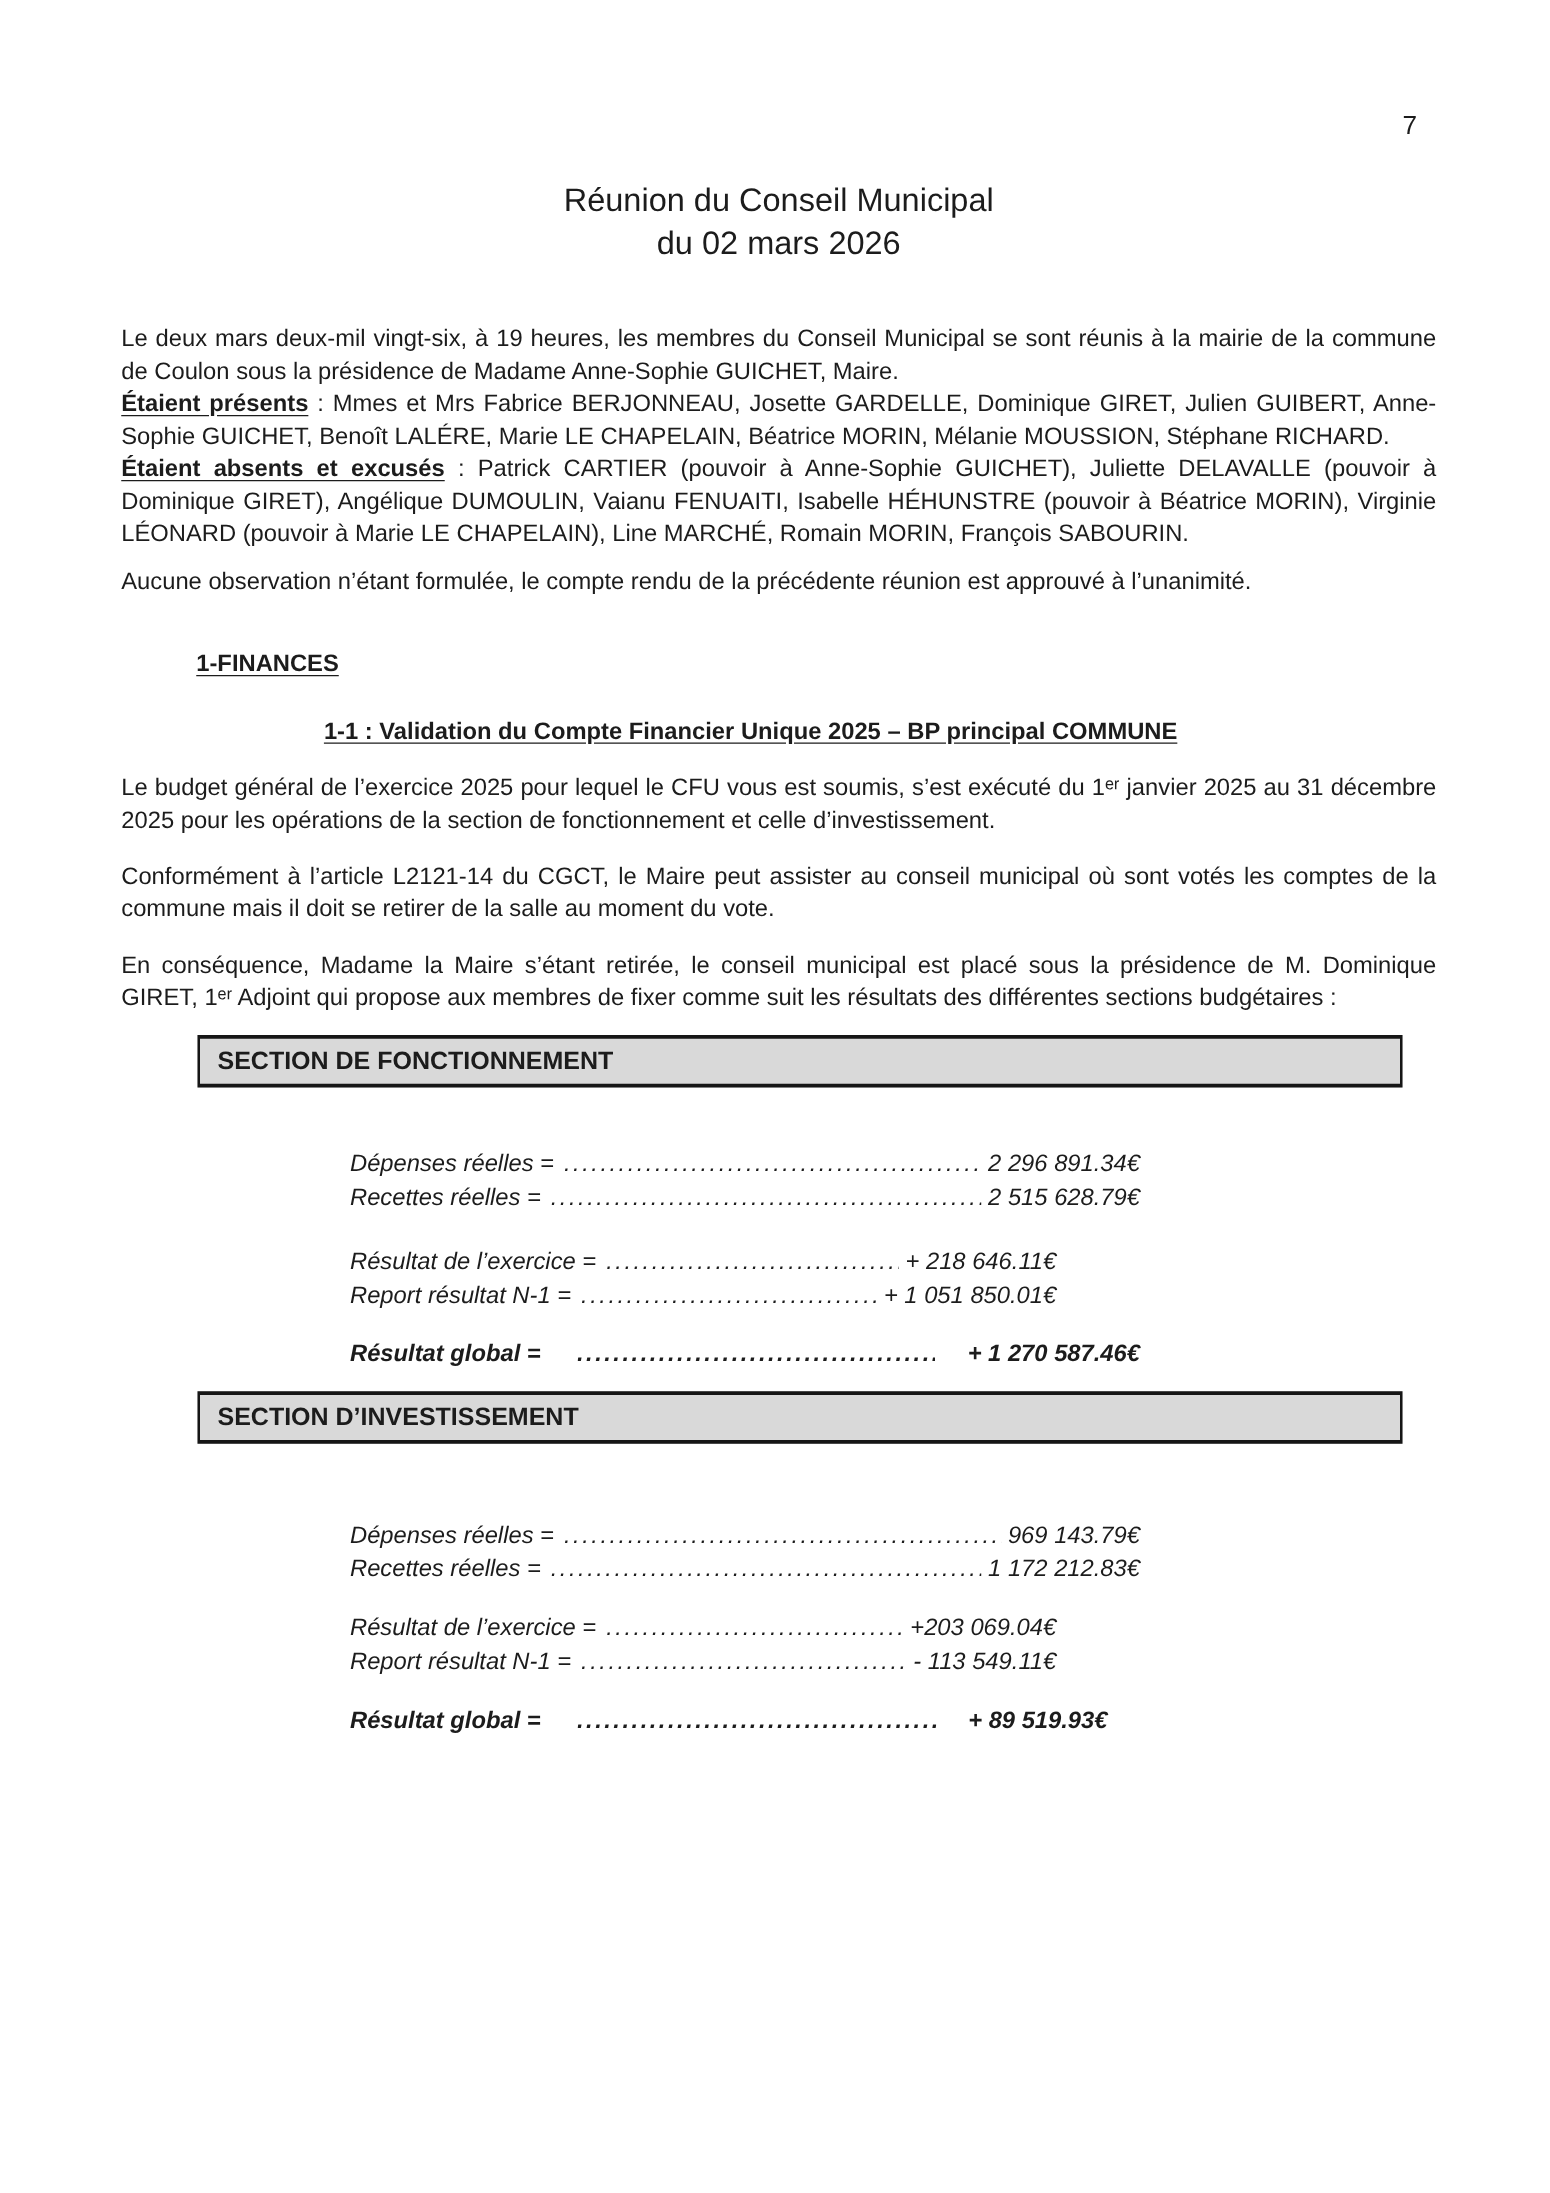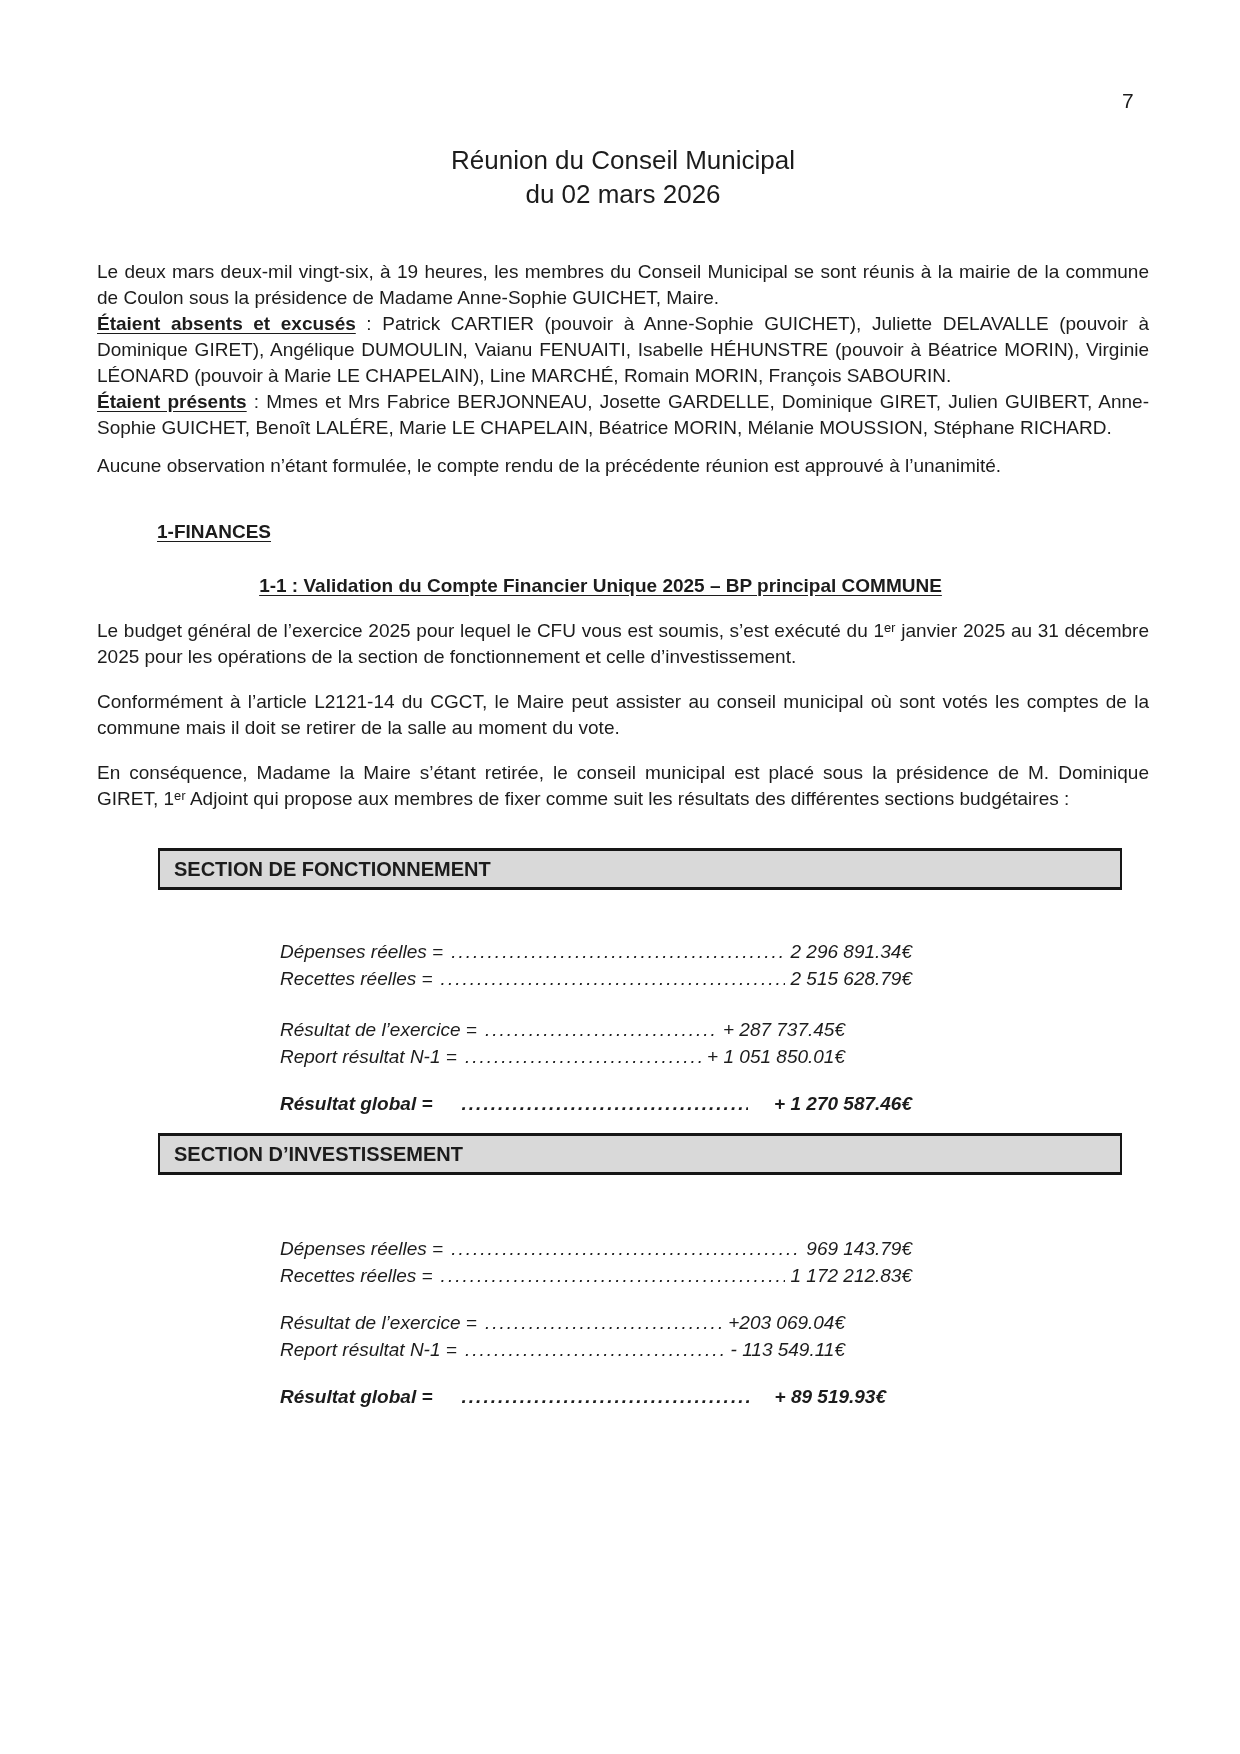--- a/index.html
+++ b/index.html
@@ -19,21 +19,21 @@
   .just{text-align:justify;}
   .lead{font-weight:bold;text-decoration:underline;text-underline-offset:3px;}
   .opening{margin-top:48px;}
   .meta{margin-top:14px;}
   .approval{margin-top:12px;}
   .h-fin{margin:40px 0 0 60px;font-size:19px;line-height:26px;}
   .h-sub{margin:28px 45px 0 0;font-size:19px;line-height:26px;text-align:center;}
   .h-fin,.h-sub{font-weight:bold;text-decoration:underline;text-underline-offset:3px;}
   .para{margin-top:19px;}
   .secbox{
-    margin-top:36px;margin-left:61px;
+    margin-top:16px;margin-left:61px;
     width:964px;height:42px;box-sizing:border-box;
     background:#d9d9d9;
     border:2px solid #161616;border-top-width:3px;border-bottom-width:3px;
     display:flex;align-items:center;
     padding-left:14px;
     font-weight:bold;font-size:20px;
   }
   .sb2{margin-top:16px;}
   .finrows{margin-left:183px;margin-top:48px;line-height:27px;}
   .fr2{margin-top:60px;}
@@ -57,22 +57,22 @@
 
   <div class="content">
 
     <div class="doc-title">
       <div>Réunion du Conseil Municipal</div>
       <div>du 02 mars 2026</div>
     </div>
 
     <div class="opening">
       <p class="just">Le deux mars deux-mil vingt-six, à 19 heures, les membres du Conseil Municipal se sont réunis à la mairie de la commune de Coulon sous la présidence de Madame Anne-Sophie GUICHET, Maire.</p>
+      <p class="just"><span class="lead">Étaient présents</span><span> : Mmes et Mrs Fabrice BERJONNEAU, Josette GARDELLE, Dominique GIRET, Julien GUIBERT, Anne-Sophie GUICHET, Benoît LALÉRE, Marie LE CHAPELAIN, Béatrice MORIN, Mélanie MOUSSION, Stéphane RICHARD.</span></p>
       <p class="just"><span class="lead">Étaient absents et excusés</span><span> : Patrick CARTIER (pouvoir à Anne-Sophie GUICHET), Juliette DELAVALLE (pouvoir à Dominique GIRET), Angélique DUMOULIN, Vaianu FENUAITI, Isabelle HÉHUNSTRE (pouvoir à Béatrice MORIN), Virginie LÉONARD (pouvoir à Marie LE CHAPELAIN), Line MARCHÉ, Romain MORIN, François SABOURIN.</span></p>
-      <p class="just"><span class="lead">Étaient présents</span><span> : Mmes et Mrs Fabrice BERJONNEAU, Josette GARDELLE, Dominique GIRET, Julien GUIBERT, Anne-Sophie GUICHET, Benoît LALÉRE, Marie LE CHAPELAIN, Béatrice MORIN, Mélanie MOUSSION, Stéphane RICHARD.</span></p>
     </div>
 
 
     <p class="approval">Aucune observation n’étant formulée, le compte rendu de la précédente réunion est approuvé à l’unanimité.</p>
 
     <h2 class="h-fin">1-FINANCES</h2>
     <h3 class="h-sub">1-1 : Validation du Compte Financier Unique 2025 – BP principal COMMUNE</h3>
 
     <p class="para just">Le budget général de l’exercice 2025 pour lequel le CFU vous est soumis, s’est exécuté du 1ᵉʳ janvier 2025 au 31 décembre 2025 pour les opérations de la section de fonctionnement et celle d’investissement.</p>
     <p class="para just">Conformément à l’article L2121-14 du CGCT, le Maire peut assister au conseil municipal où sont votés les comptes de la commune mais il doit se retirer de la salle au moment du vote.</p>
@@ -92,21 +92,21 @@
         <div class="fin-row">
             <span class="fl">Recettes réelles =</span>
             <span class="dots"></span>
             <span class="fv">2 515 628.79€</span>
           </div>
       </div>
       <div class="grp g2">
         <div class="fin-row">
             <span class="fl">Résultat de l’exercice =</span>
             <span class="dots"></span>
-            <span class="fv">+ 287 737.45€</span>
+            <span class="fv">+ 218 646.11€</span>
           </div>
         <div class="fin-row">
             <span class="fl">Report résultat N-1 =</span>
             <span class="dots"></span>
             <span class="fv">+ 1 051 850.01€</span>
           </div>
       </div>
       <div class="grp g3">
         <div class="fin-row">
             <span class="fl">Résultat global =</span>

